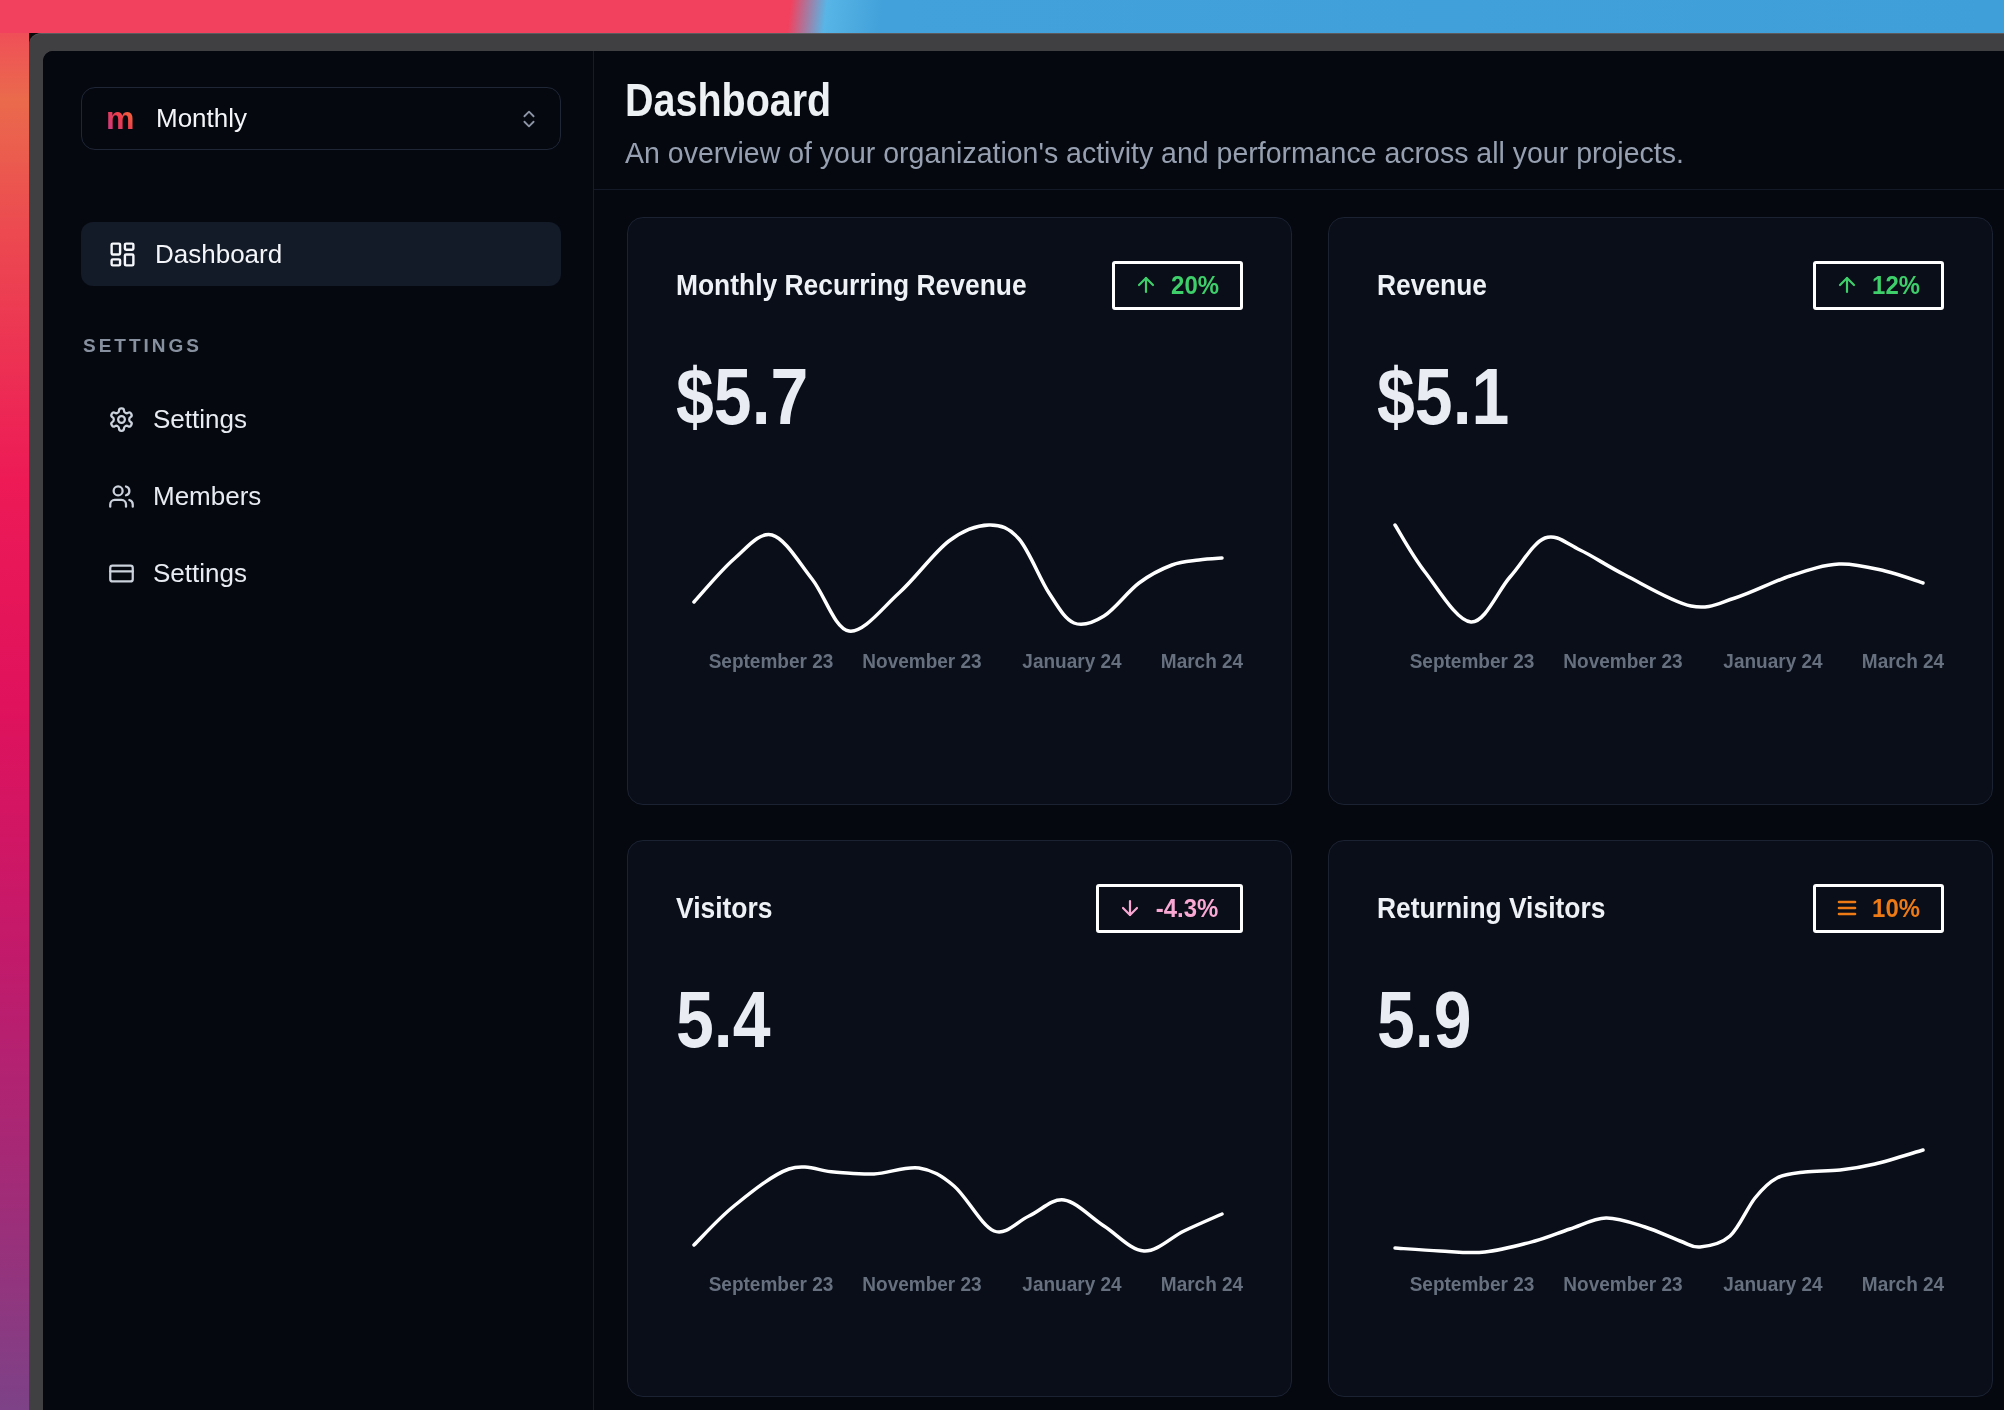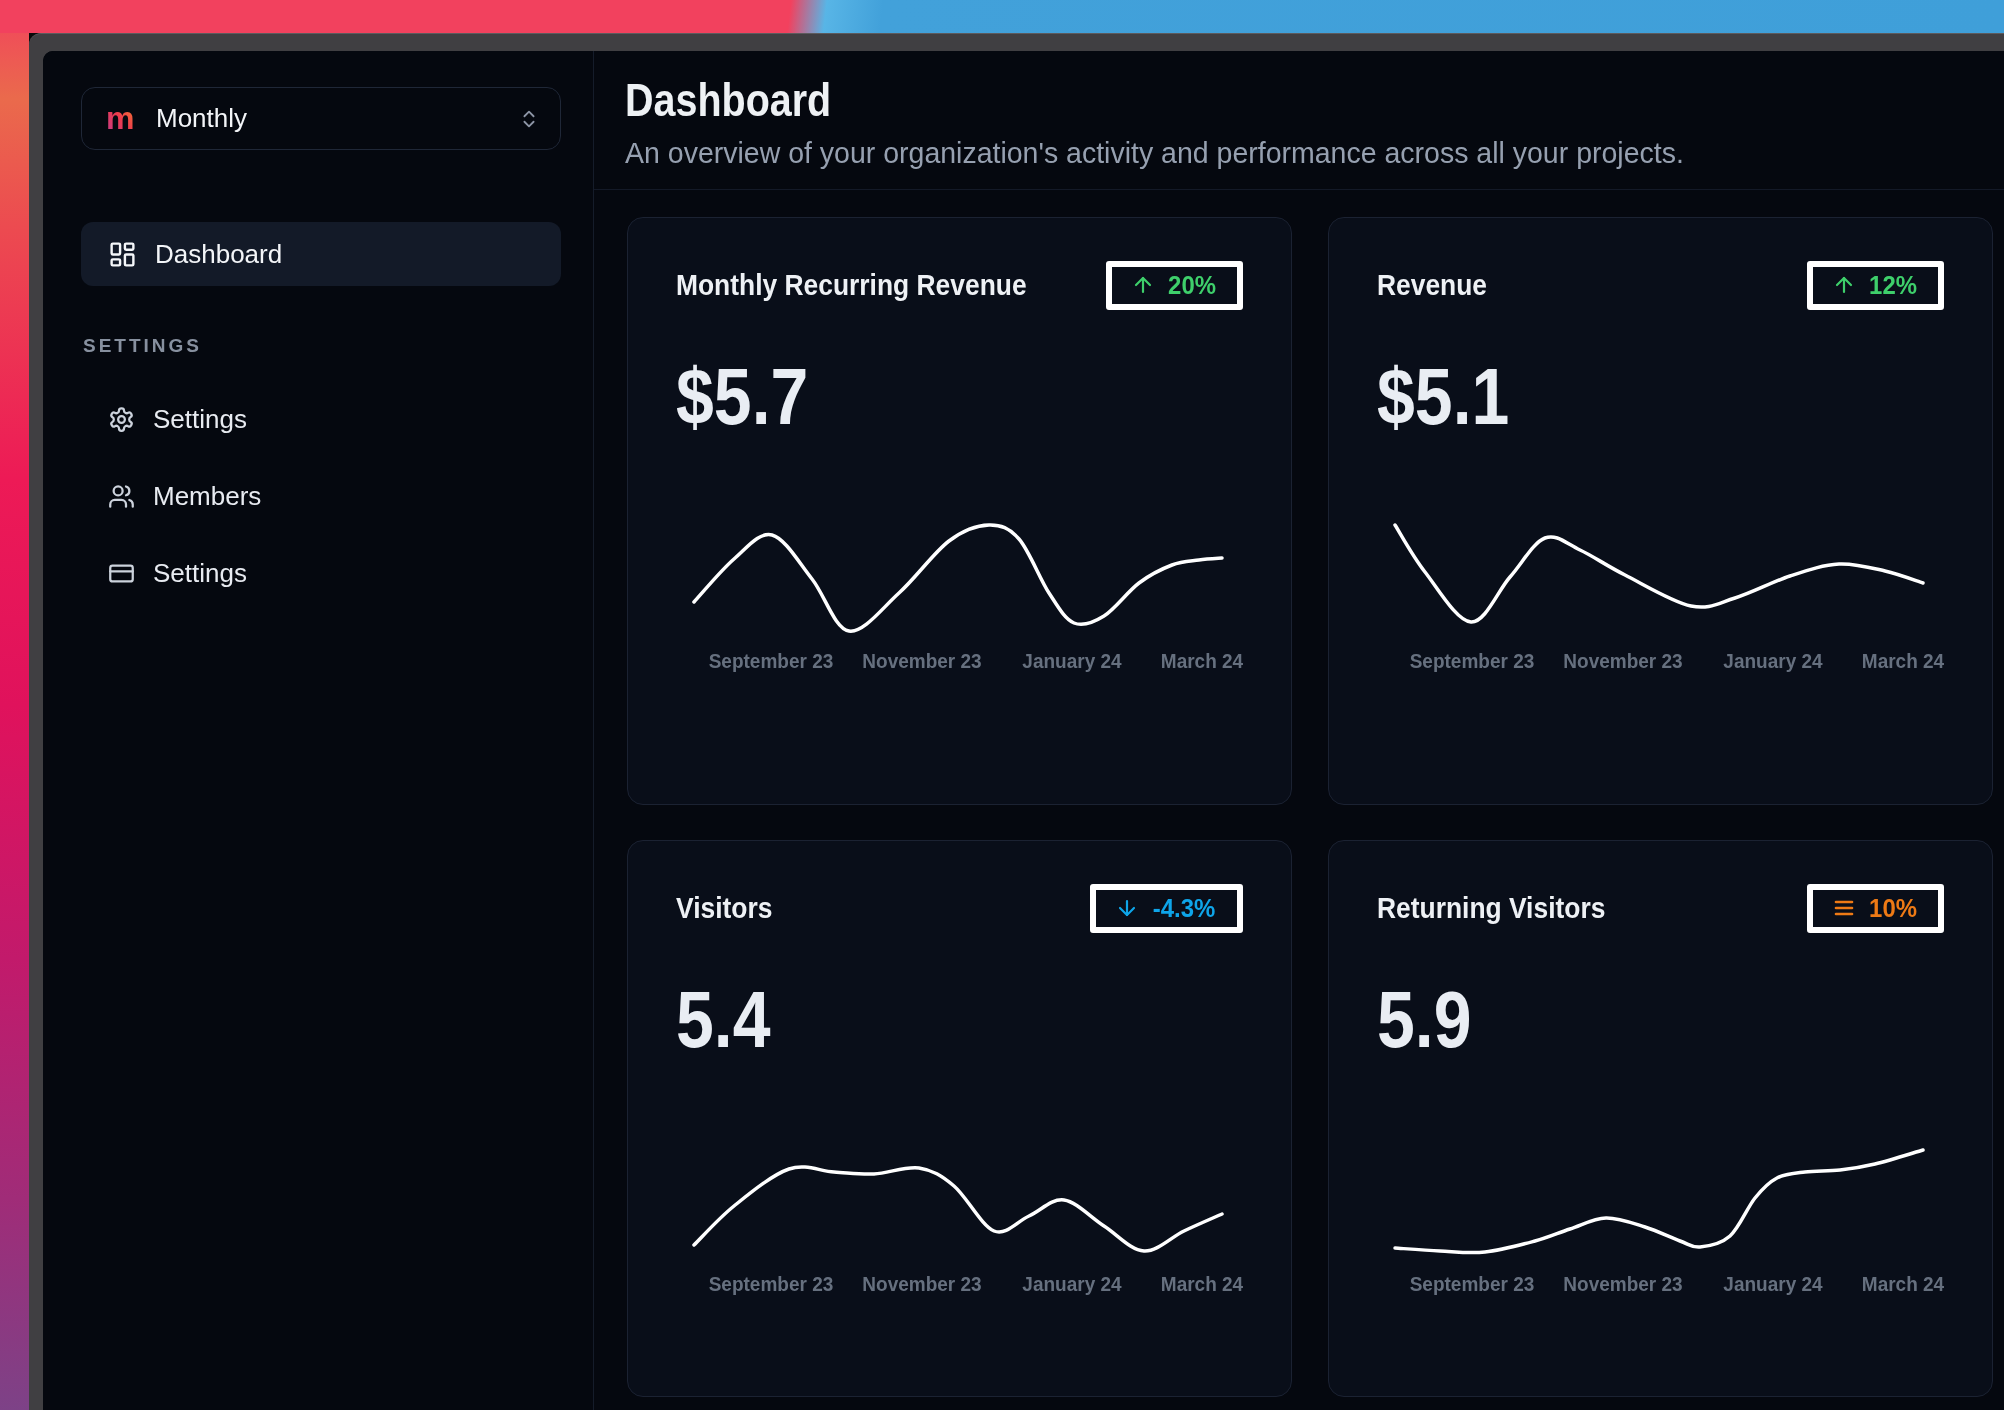--- a/index.html
+++ b/index.html
@@ -48,21 +48,21 @@
     grid-template-columns:1fr 1fr;gap:35px 36px;align-content:start;}
 
   
   .card{box-sizing:border-box;height:588px;background:#090e19;border:1px solid #1b2232;
     border-radius:16px;padding:44px 48px 0;overflow:hidden;}
   .card.short{height:557px;}
   .card-head{display:flex;justify-content:space-between;align-items:center;height:46px;gap:8px;}
   .card-title{margin:0;font-size:30px;font-weight:700;color:#eef1f5;
     transform:scaleX(.88);transform-origin:left center;white-space:nowrap;}
   .badge{display:inline-flex;align-items:center;gap:11px;height:49px;padding:0 19px;
-    border:6px solid #ffffff;border-radius:3px;box-sizing:border-box;flex:none;}
+    border:3px solid #ffffff;border-radius:3px;box-sizing:border-box;flex:none;}
   .badge .pct{font-size:26px;font-weight:700;transform:scaleX(.92);}
   .t-icon{display:none;align-items:center;}
   .t-icon svg{width:24px;height:24px;}
   .metric{margin-top:47px;font-size:80px;line-height:1.05;font-weight:700;color:#e9edf3;
     transform:scaleX(.85);transform-origin:left center;}
   .chart{margin-top:78px;margin-left:18px;width:528px;}
   .chart svg{display:block;width:528px;height:130px;overflow:visible;}
   .xlabels{position:relative;height:26px;margin-top:3px;font-weight:bold;}
   .xlabel{position:absolute;top:0;font-size:20px;color:#66707f;white-space:nowrap;
     transform:translateX(-50%) scaleX(.95);}
@@ -210,21 +210,21 @@
             <span class="xlabel xl-1">November 23</span>
             <span class="xlabel xl-2">January 24</span>
             <span class="xlabel xl-3">March 24</span>
           </div>
         </div>
       </section>
 
       <section class="card short">
         <div class="card-head">
           <h2 class="card-title">Visitors</h2>
-          <div class="badge" style="color: #0ea5e9;">
+          <div class="badge" style="color: #f9a8d4;">
 
             <span class="t-icon t-down" style="display: inline-flex;">
                 <svg viewBox="0 0 24 24" fill="none" stroke="currentColor" stroke-width="2.2" stroke-linecap="round" stroke-linejoin="round">
                   <path d="M12 5v14"></path>
                   <path d="m19 12-7 7-7-7"></path>
                 </svg>
               </span>
 
             <span class="pct">-4.3%</span>
           </div>

